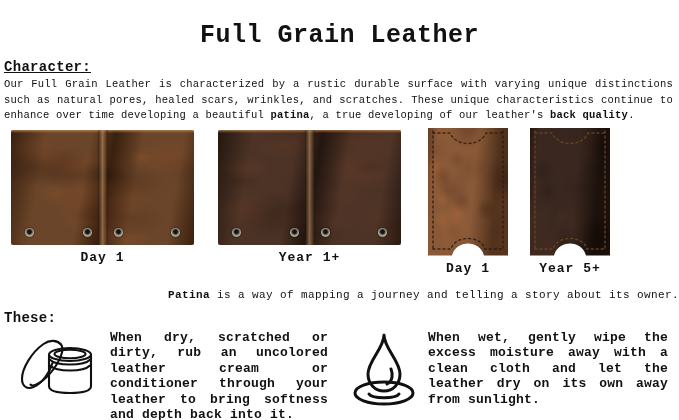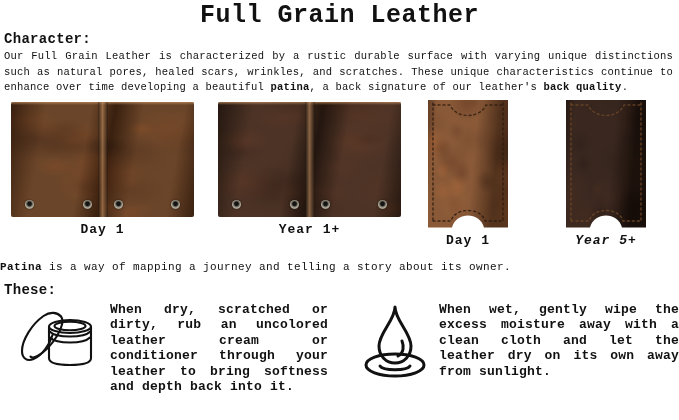--- a/index.html
+++ b/index.html
@@ -22,32 +22,32 @@
     height: 420px;
   }
 
   
   .title {
     text-align: center;
     font-size: 25px;
     font-weight: bold;
     letter-spacing: 0.5px;
     line-height: 30px;
-    padding-top: 1px;
+    padding-top: 21px;
     font-family: "Liberation Mono", "DejaVu Sans Mono", monospace;
   }
 
   
   .section-heading {
     font-size: 14px;
     font-weight: bold;
     letter-spacing: 0.3px;
     margin: 0 0 2px 4px;
   }
-  #character-heading { margin-top: 0; }
+  #character-heading { margin-top: 8px; text-decoration: underline; }
 
   
   .body-text {
     font-size: 10.5px;
     line-height: 15.5px;
     text-align: justify;
     margin: 0 6px 0 4px;
     letter-spacing: 0.2px;
   }
   .body-text b { font-weight: bold; }
@@ -123,21 +123,21 @@
   .sleeve .grain { position: absolute; inset: 0; opacity: 0.6; mix-blend-mode: overlay; }
   .sleeve-svg {
     position: absolute;
     left: 0; top: 0;
     width: 88px; height: 128px;
     pointer-events: none;
   }
 
   
   .patina-line {
-    text-align: left;
+    text-align: right;
     font-size: 11px;
     letter-spacing: 0.4px;
     margin-top: 9px;
   }
   .patina-line b { font-weight: bold; }
 
   
   #care-heading { margin-top: 9px; }
   .care-row {
     display: flex;
@@ -155,34 +155,34 @@
   .care-text {
     font-size: 13px;
     line-height: 15.5px;
     text-align: justify;
     letter-spacing: 0.2px;
     font-weight: bold;
   }
   #care-item-dry { width: 340px; }
   #care-item-dry .care-icon { margin: 6px 6px 0 12px; }
   #care-item-dry .care-text { width: 218px; margin-top: 2px; }
-  #care-item-wet { width: 339px; justify-content: flex-end; }
+  #care-item-wet { width: 339px; }
   #care-item-wet .care-icon { margin: 2px 8px 0 8px; }
   #care-item-wet .care-text { width: 240px; margin-top: 2px; }
 </style>
 </head>
 <body>
 
 <div class="page">
 
   <div class="title">Full Grain Leather</div>
 
   <div class="section-heading" id="character-heading">Character:</div>
 
-  <p class="body-text"><span>Our Full Grain Leather is characterized by a rustic durable surface with varying unique distinctions such as natural pores, healed scars, wrinkles, and scratches. These unique characteristics continue to enhance over time developing a beautiful </span><b>patina</b><span>, a back signature of our leather's </span><b>back quality</b><span>.</span></p>
+  <p class="body-text"><span>Our Full Grain Leather is characterized by a rustic durable surface with varying unique distinctions such as natural pores, healed scars, wrinkles, and scratches. These unique characteristics continue to enhance over time developing a beautiful </span><b>patina</b><span>, a true developing of our leather's </span><b>back quality</b><span>.</span></p>
 
   <div class="gallery">
 
     <div class="fig" id="fig-0" style="left:11px;">
       <div class="fig-img">
         <div class="wallet" id="wallet-0" style="background: linear-gradient(100deg, rgb(57, 32, 15) 0%, rgb(107, 69, 41) 18%, rgb(107, 69, 41) 40%, rgb(57, 32, 15) 52%, rgb(107, 69, 41) 66%, rgb(107, 69, 41) 86%, rgb(57, 32, 15) 100%);">
           <div class="topedge"></div>
           <div class="grain" id="grain-0" style="background-image: radial-gradient(23.4% 18.7% at 68% 42.3%, rgba(30, 16, 8, 0.17) 0%, rgba(0, 0, 0, 0) 72%), radial-gradient(12.5% 10% at 53.2% 91.4%, rgba(215, 170, 125, 0.36) 0%, rgba(0, 0, 0, 0) 72%), radial-gradient(27.8% 22.2% at 28.9% 31.1%, rgba(30, 16, 8, 0.16) 0%, rgba(0, 0, 0, 0) 72%), radial-gradient(16.9% 13.5% at 52.1% 38.8%, rgba(30, 16, 8, 0.37) 0%, rgba(0, 0, 0, 0) 72%), radial-gradient(34.7% 27.8% at 52.6% 58.3%, rgba(215, 170, 125, 0.2) 0%, rgba(0, 0, 0, 0) 72%), radial-gradient(34.8% 27.8% at 43.5% 56.6%, rgba(215, 170, 125, 0.1) 0%, rgba(0, 0, 0, 0) 72%), radial-gradient(16.5% 13.2% at 30.3% 23.9%, rgba(30, 16, 8, 0.2) 0%, rgba(0, 0, 0, 0) 72%), radial-gradient(10.5% 8.4% at 71.6% 23.3%, rgba(215, 170, 125, 0.38) 0%, rgba(0, 0, 0, 0) 72%), radial-gradient(22.8% 18.2% at 17.7% 36%, rgba(30, 16, 8, 0.16) 0%, rgba(0, 0, 0, 0) 72%), radial-gradient(28.2% 22.6% at 65.4% 76.8%, rgba(30, 16, 8, 0.25) 0%, rgba(0, 0, 0, 0) 72%), radial-gradient(14.4% 11.5% at 68.1% 93%, rgba(215, 170, 125, 0.15) 0%, rgba(0, 0, 0, 0) 72%), radial-gradient(17.9% 14.3% at 34.6% 32.7%, rgba(215, 170, 125, 0.18) 0%, rgba(0, 0, 0, 0) 72%), radial-gradient(25.5% 20.4% at 35.2% 38.1%, rgba(30, 16, 8, 0.33) 0%, rgba(0, 0, 0, 0) 72%), radial-gradient(35.2% 28.2% at 62.9% 48.2%, rgba(30, 16, 8, 0.17) 0%, rgba(0, 0, 0, 0) 72%), radial-gradient(33% 26.4% at 88.2% 24.8%, rgba(215, 170, 125, 0.26) 0%, rgba(0, 0, 0, 0) 72%), radial-gradient(29% 23.2% at 98.3% 33.2%, rgba(30, 16, 8, 0.21) 0%, rgba(0, 0, 0, 0) 72%), radial-gradient(22.2% 17.8% at 47.6% 68.4%, rgba(30, 16, 8, 0.17) 0%, rgba(0, 0, 0, 0) 72%), radial-gradient(16.6% 13.3% at 62.6% 98.5%, rgba(215, 170, 125, 0.25) 0%, rgba(0, 0, 0, 0) 72%), radial-gradient(20.2% 16.2% at 38.9% 28.7%, rgba(215, 170, 125, 0.27) 0%, rgba(0, 0, 0, 0) 72%), radial-gradient(33.2% 26.6% at 12.8% 32.1%, rgba(30, 16, 8, 0.31) 0%, rgba(0, 0, 0, 0) 72%), radial-gradient(21.5% 17.2% at 45.1% 47%, rgba(215, 170, 125, 0.19) 0%, rgba(0, 0, 0, 0) 72%), radial-gradient(13.7% 11% at 40.8% 73.6%, rgba(30, 16, 8, 0.16) 0%, rgba(0, 0, 0, 0) 72%), radial-gradient(14.9% 11.9% at 24.4% 56.2%, rgba(215, 170, 125, 0.29) 0%, rgba(0, 0, 0, 0) 72%), radial-gradient(21.9% 17.5% at 9.8% 17.8%, rgba(215, 170, 125, 0.27) 0%, rgba(0, 0, 0, 0) 72%), radial-gradient(34.9% 27.9% at 49.8% 72.5%, rgba(215, 170, 125, 0.35) 0%, rgba(0, 0, 0, 0) 72%), radial-gradient(16% 12.8% at 22.8% 25.1%, rgba(215, 170, 125, 0.24) 0%, rgba(0, 0, 0, 0) 72%);"></div>
           <div class="spine" id="spine-0" style="background: linear-gradient(90deg, rgba(0, 0, 0, 0.35), rgba(205, 155, 105, 0.55) 45%, rgba(190, 140, 95, 0.45) 58%, rgba(0, 0, 0, 0.3));"></div>
           <div class="rivet" style="left:14px;"></div>
@@ -217,21 +217,21 @@
         <svg class="sleeve-svg" viewBox="0 0 88 128">
           <path d="M 9 3 L 9 120" stroke="#2c1a0e" stroke-width="1.4" fill="none" stroke-dasharray="2 3" stroke-linecap="round" opacity="0.85"></path>
           <path d="M 79 3 L 79 120" stroke="#2c1a0e" stroke-width="1.4" fill="none" stroke-dasharray="2 3" stroke-linecap="round" opacity="0.85"></path>
           <path d="M 9 121 L 27 121 C 31 107 57 107 61 121 L 79 121" stroke="#2c1a0e" stroke-width="1.4" fill="none" stroke-dasharray="2 3" stroke-linecap="round" opacity="0.85"></path>
           <path d="M 9 5 L 26 5 C 32 19 56 19 62 5 L 79 5" stroke="#2c1a0e" stroke-width="1.4" fill="none" stroke-dasharray="2 3" stroke-linecap="round" opacity="0.8"></path>
         </svg>
       </div>
       <div class="fig-caption">Day 1</div>
     </div>
 
-    <div class="fig" id="fig-3" style="left:562px; top:-2px;font-style:italic;">
+    <div class="fig" id="fig-3" style="left:526px; top:-2px;">
       <div class="fig-img sleeve-wrap">
         <div class="sleeve" id="sleeve-3" style="background: linear-gradient(95deg, rgb(26, 16, 11) 0%, rgb(58, 40, 32) 14%, rgb(58, 40, 32) 55%, rgb(26, 16, 11) 78%, rgb(26, 16, 11) 100%);">
           <div class="grain" id="grain-3" style="background-image: radial-gradient(33.7% 27% at 55.5% 1.4%, rgba(30, 16, 8, 0.15) 0%, rgba(0, 0, 0, 0) 72%), radial-gradient(20.9% 16.7% at 20% 33.5%, rgba(30, 16, 8, 0.28) 0%, rgba(0, 0, 0, 0) 72%), radial-gradient(16% 12.8% at 24.7% 49.7%, rgba(30, 16, 8, 0.33) 0%, rgba(0, 0, 0, 0) 72%), radial-gradient(13.6% 10.9% at 74.9% 6.5%, rgba(215, 170, 125, 0.26) 0%, rgba(0, 0, 0, 0) 72%), radial-gradient(27.4% 21.9% at 56.8% 45.9%, rgba(30, 16, 8, 0.16) 0%, rgba(0, 0, 0, 0) 72%), radial-gradient(18% 14.4% at 40.4% 93.4%, rgba(30, 16, 8, 0.17) 0%, rgba(0, 0, 0, 0) 72%), radial-gradient(26.4% 21.1% at 94.9% 66.5%, rgba(215, 170, 125, 0.2) 0%, rgba(0, 0, 0, 0) 72%), radial-gradient(25.6% 20.5% at 88.6% 14.1%, rgba(30, 16, 8, 0.3) 0%, rgba(0, 0, 0, 0) 72%), radial-gradient(15.7% 12.6% at 32.3% 4.6%, rgba(30, 16, 8, 0.16) 0%, rgba(0, 0, 0, 0) 72%), radial-gradient(35% 28% at 80.6% 90.6%, rgba(30, 16, 8, 0.35) 0%, rgba(0, 0, 0, 0) 72%), radial-gradient(35.1% 28.1% at 81.9% 53.6%, rgba(215, 170, 125, 0.19) 0%, rgba(0, 0, 0, 0) 72%), radial-gradient(28.5% 22.8% at 84.2% 80.7%, rgba(30, 16, 8, 0.33) 0%, rgba(0, 0, 0, 0) 72%), radial-gradient(22% 17.6% at 31.5% 87.3%, rgba(215, 170, 125, 0.16) 0%, rgba(0, 0, 0, 0) 72%), radial-gradient(33.8% 27% at 91.7% 97%, rgba(215, 170, 125, 0.27) 0%, rgba(0, 0, 0, 0) 72%), radial-gradient(34% 27.2% at 4.6% 85.5%, rgba(215, 170, 125, 0.19) 0%, rgba(0, 0, 0, 0) 72%), radial-gradient(15.9% 12.7% at 0.9% 90.4%, rgba(30, 16, 8, 0.2) 0%, rgba(0, 0, 0, 0) 72%), radial-gradient(10% 8% at 40.6% 69.8%, rgba(215, 170, 125, 0.29) 0%, rgba(0, 0, 0, 0) 72%), radial-gradient(19.6% 15.7% at 73.6% 18%, rgba(215, 170, 125, 0.27) 0%, rgba(0, 0, 0, 0) 72%), radial-gradient(26.5% 21.2% at 13% 70.7%, rgba(215, 170, 125, 0.25) 0%, rgba(0, 0, 0, 0) 72%), radial-gradient(31% 24.8% at 52.1% 78.1%, rgba(215, 170, 125, 0.23) 0%, rgba(0, 0, 0, 0) 72%), radial-gradient(10.8% 8.6% at 96.7% 75.5%, rgba(215, 170, 125, 0.22) 0%, rgba(0, 0, 0, 0) 72%), radial-gradient(31% 24.8% at 71.8% 76.1%, rgba(215, 170, 125, 0.2) 0%, rgba(0, 0, 0, 0) 72%), radial-gradient(21.9% 17.5% at 1.6% 15.1%, rgba(215, 170, 125, 0.18) 0%, rgba(0, 0, 0, 0) 72%), radial-gradient(34.9% 27.9% at 85.4% 87.2%, rgba(30, 16, 8, 0.25) 0%, rgba(0, 0, 0, 0) 72%), radial-gradient(28.8% 23% at 23.9% 90.8%, rgba(215, 170, 125, 0.21) 0%, rgba(0, 0, 0, 0) 72%), radial-gradient(22% 17.6% at 45.1% 86.5%, rgba(30, 16, 8, 0.36) 0%, rgba(0, 0, 0, 0) 72%);"></div>
         </div>
         <svg class="sleeve-svg" viewBox="0 0 88 128">
           <path d="M 9 3 L 9 120" stroke="#6b4526" stroke-width="1.4" fill="none" stroke-dasharray="2 3" stroke-linecap="round" opacity="0.9"></path>
           <path d="M 79 3 L 79 120" stroke="#6b4526" stroke-width="1.4" fill="none" stroke-dasharray="2 3" stroke-linecap="round" opacity="0.9"></path>
           <path d="M 9 121 L 27 121 C 31 107 57 107 61 121 L 79 121" stroke="#6b4526" stroke-width="1.4" fill="none" stroke-dasharray="2 3" stroke-linecap="round" opacity="0.9"></path>
           <path d="M 9 5 L 26 5 C 32 19 56 19 62 5 L 79 5" stroke="#6b4526" stroke-width="1.4" fill="none" stroke-dasharray="2 3" stroke-linecap="round" opacity="0.85"></path>
         </svg>

